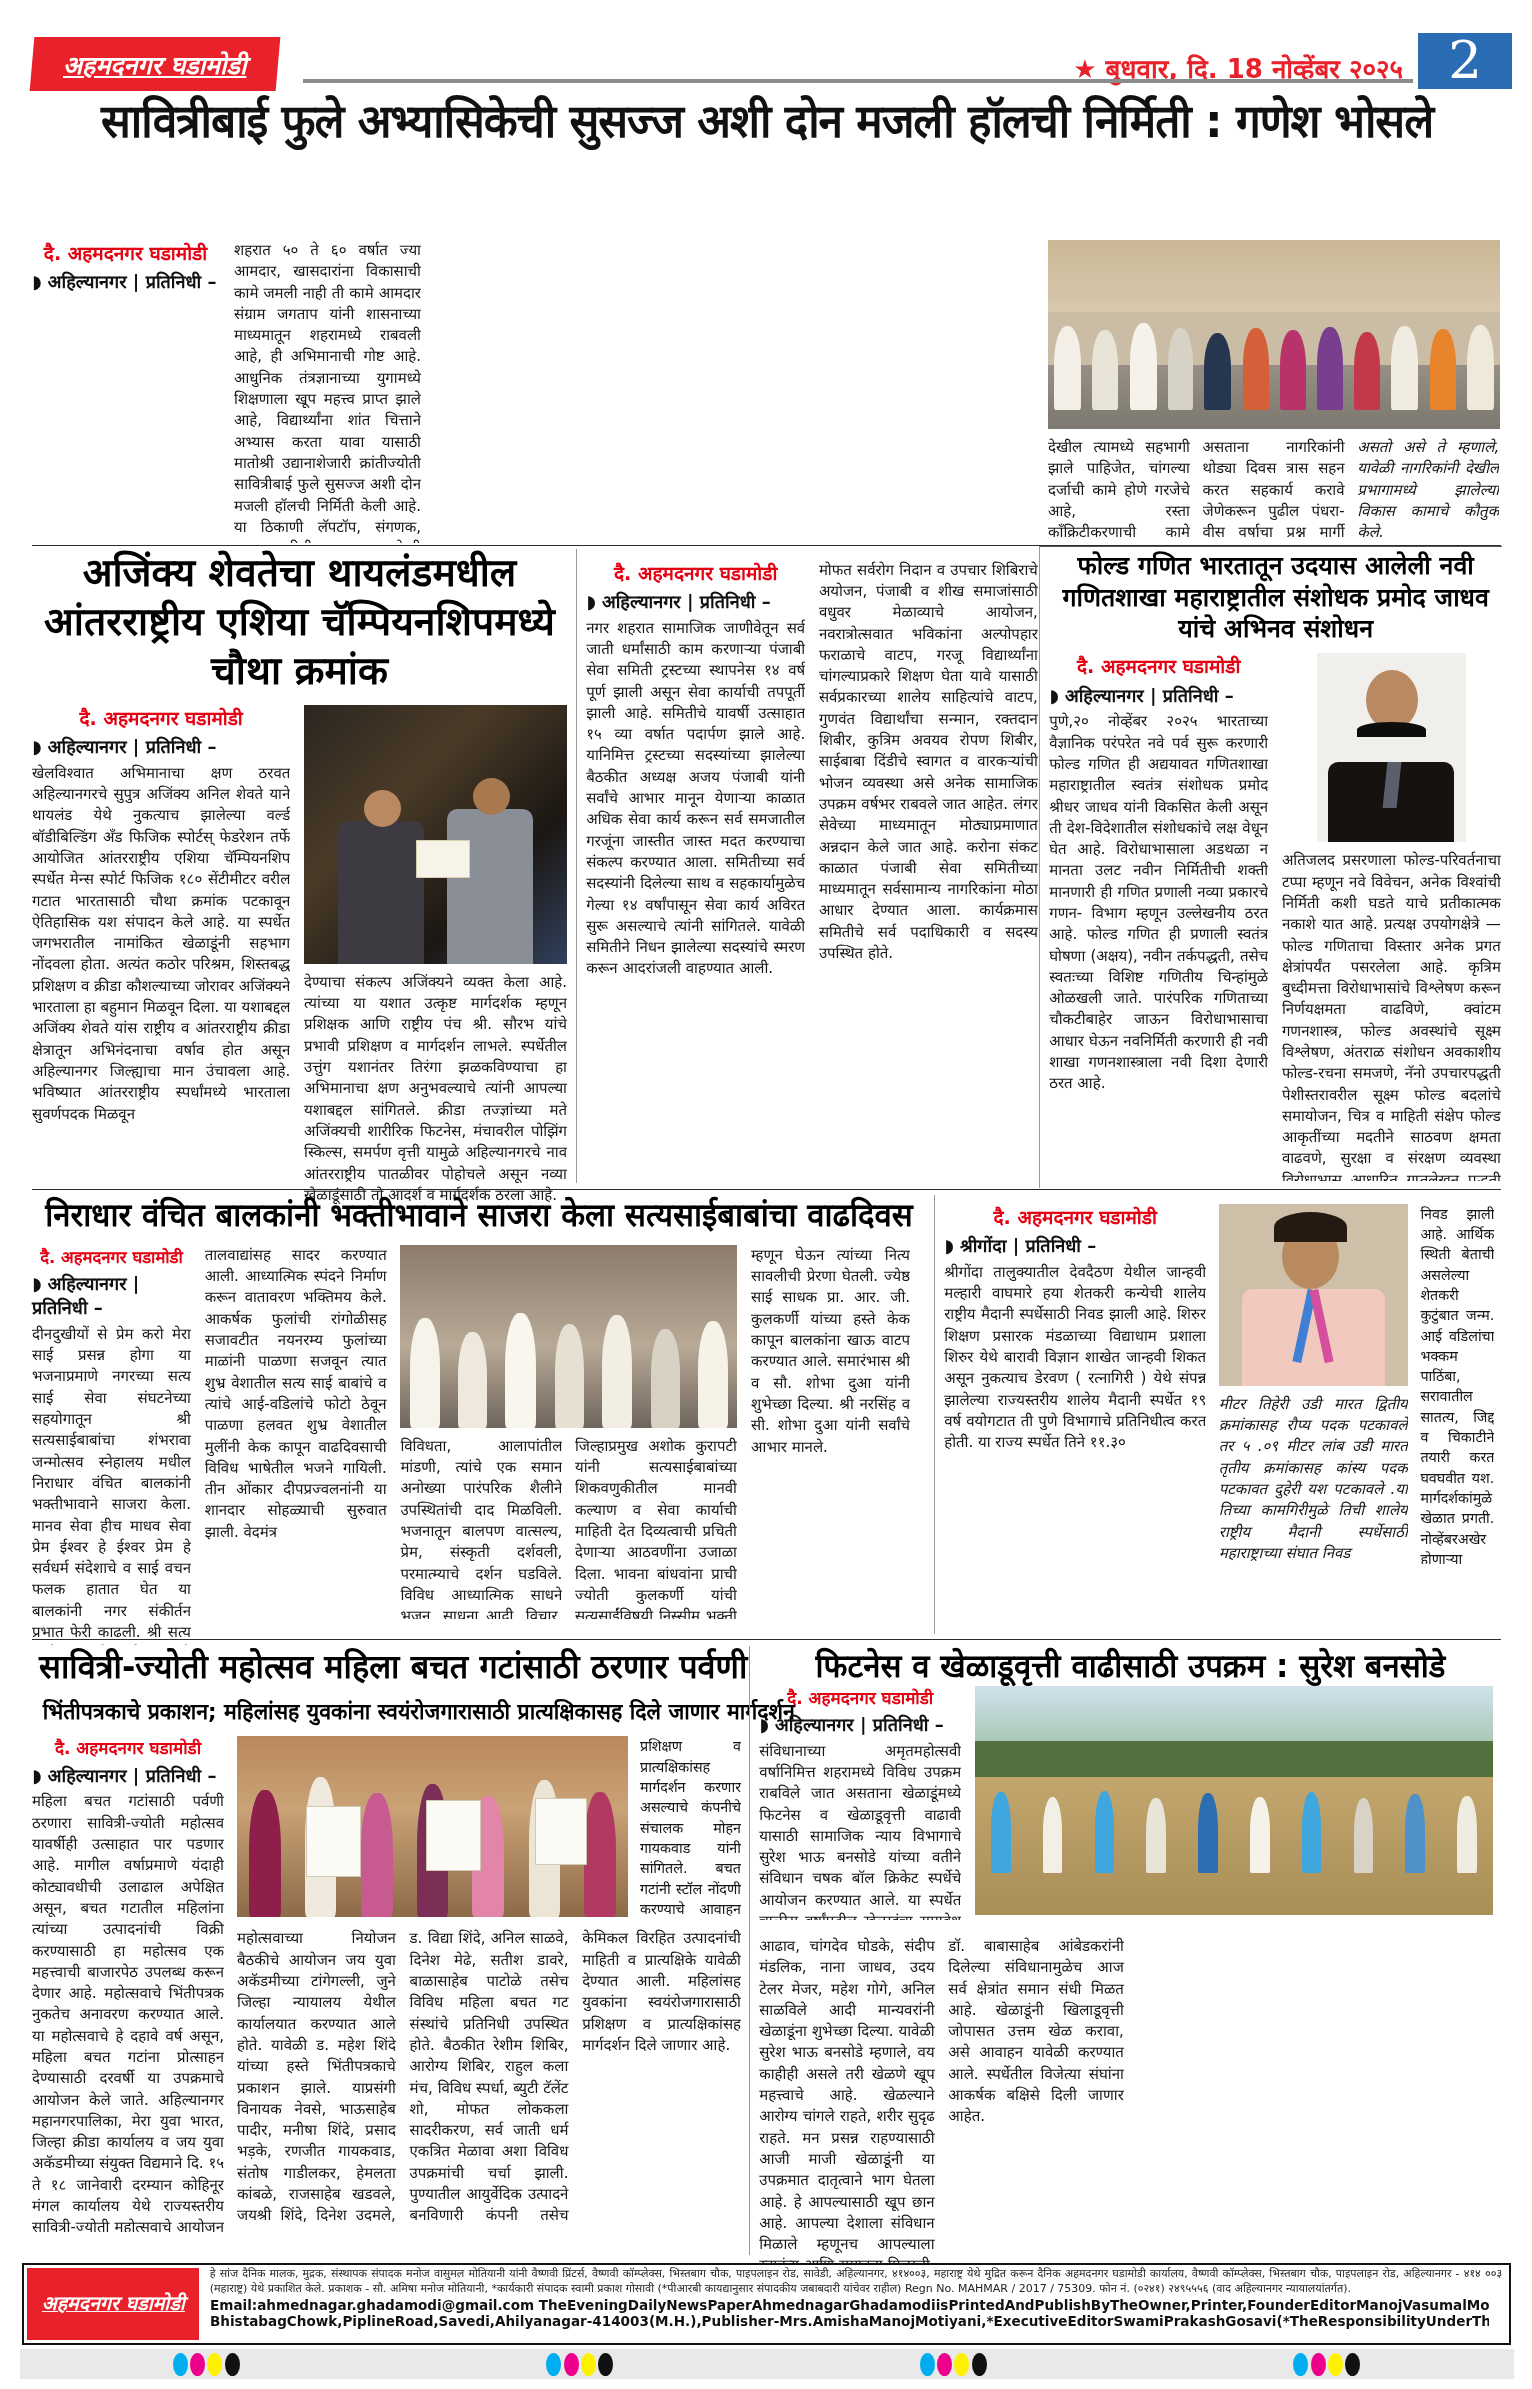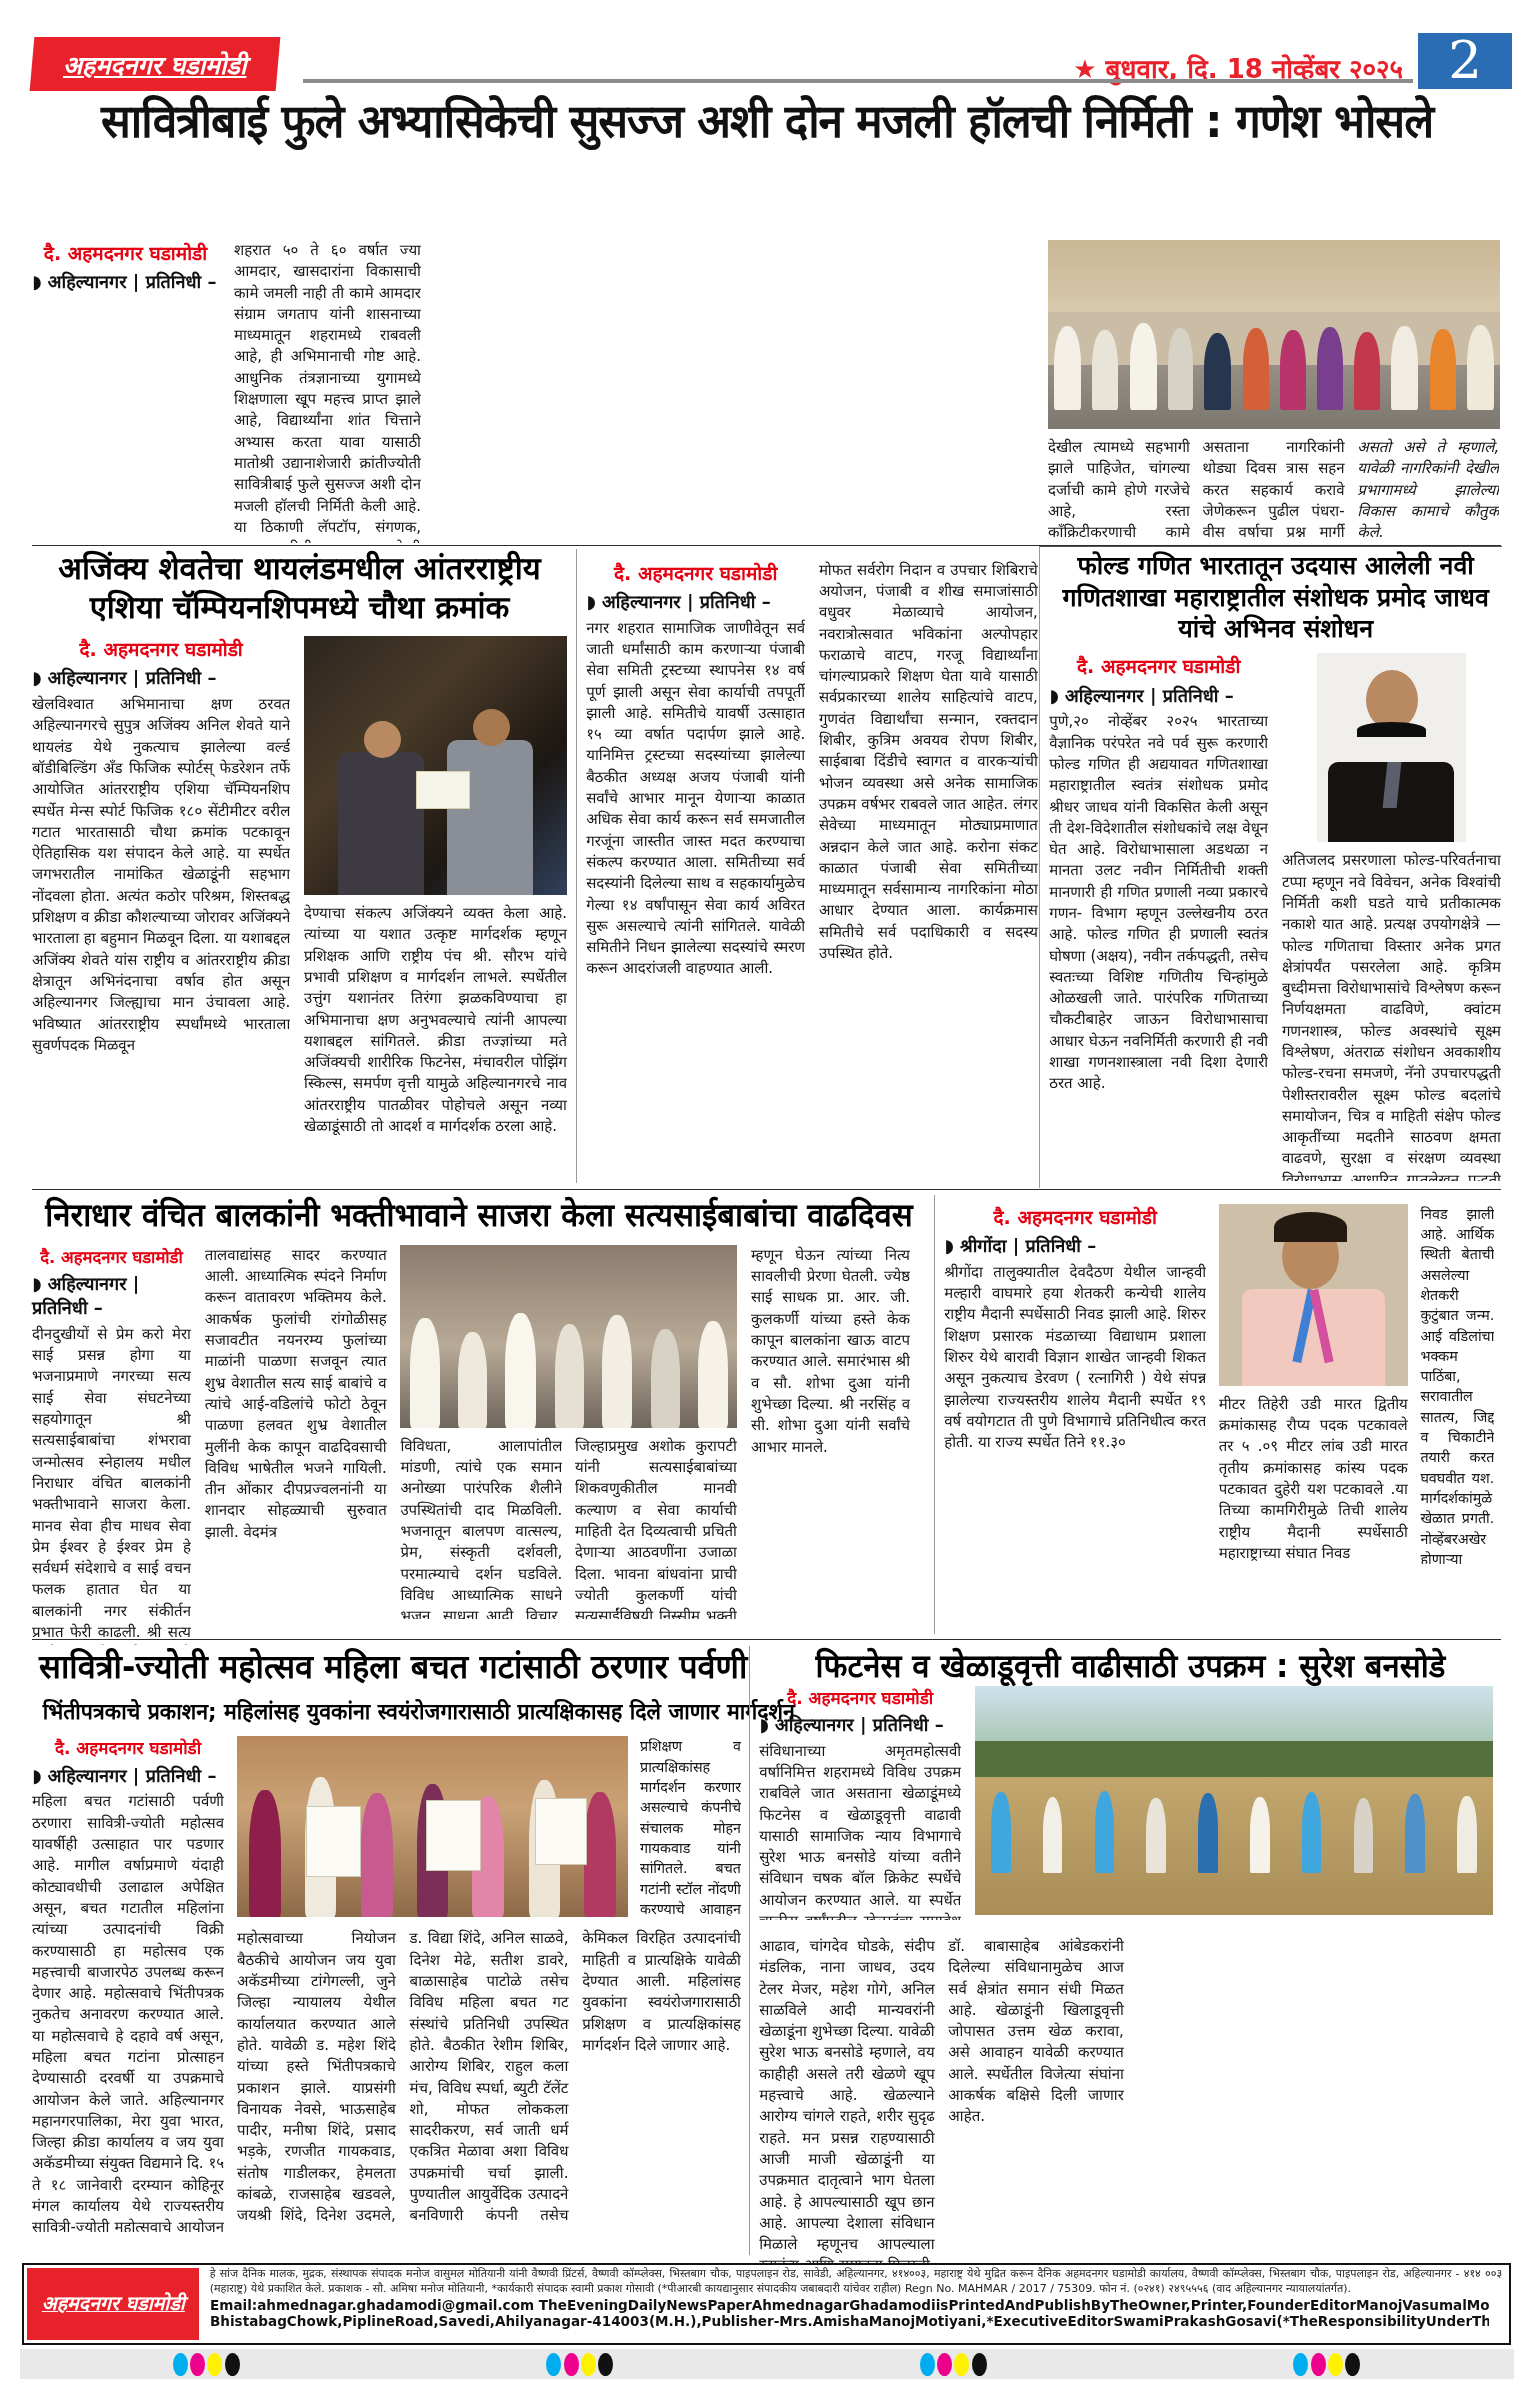--- a/index.html
+++ b/index.html
@@ -87,21 +87,21 @@
         <div class="bt" style="width:142px;height:102px;">देखील त्यामध्ये सहभागी झाले पाहिजेत, चांगल्या दर्जाची कामे होणे गरजेचे आहे, रस्ता काँक्रिटीकरणाची कामे सुरू</div>
         <div class="bt" style="width:142px;height:102px;">असताना नागरिकांनी थोड्या दिवस त्रास सहन करत सहकार्य करावे जेणेकरून पुढील पंधरा-वीस वर्षाचा प्रश्न मार्गी लागणार</div>
         <div class="bt" style="width:142px;height:102px;font-style:italic;">असतो असे ते म्हणाले, यावेळी नागरिकांनी देखील प्रभागामध्ये झालेल्या विकास कामाचे कौतुक केले.</div>
       </div>
     </div>
   </div>
 
   <div class="abs row-rule" style="left:32px;top:545px;width:1469px;height:640px;">
 
     <div style="position:absolute;left:0;top:3.4px;width:535px;height:634px;">
-      <div class="hl" style="font-size:31px;">अजिंक्य शेवतेचा थायलंडमधील आंतरराष्ट्रीय एशिया चॅम्पियनशिपमध्ये चौथा क्रमांक</div>
+      <div class="hl" style="font-size:39px;">अजिंक्य शेवतेचा थायलंडमधील आंतरराष्ट्रीय एशिया चॅम्पियनशिपमध्ये चौथा क्रमांक</div>
       <div style="display:flex;gap:13.7px;margin-top:9.2px;height:537px;">
         <div style="width:259px;">
           <div class="src">दै. अहमदनगर घडामोडी</div>
           <div class="by">◗ अहिल्यानगर | प्रतिनिधी –</div>
           <div class="bt" style="height:470px;">खेलविश्वात अभिमानाचा क्षण ठरवत अहिल्यानगरचे सुपुत्र अजिंक्य अनिल शेवते याने थायलंड येथे नुकत्याच झालेल्या वर्ल्ड बॉडीबिल्डिंग अँड फिजिक स्पोर्टस् फेडरेशन तर्फे आयोजित आंतरराष्ट्रीय एशिया चॅम्पियनशिप स्पर्धेत मेन्स स्पोर्ट फिजिक १८० सेंटीमीटर वरील गटात भारतासाठी चौथा क्रमांक पटकावून ऐतिहासिक यश संपादन केले आहे. या स्पर्धेत जगभरातील नामांकित खेळाडूंनी सहभाग नोंदवला होता. अत्यंत कठोर परिश्रम, शिस्तबद्ध प्रशिक्षण व क्रीडा कौशल्याच्या जोरावर अजिंक्यने भारताला हा बहुमान मिळवून दिला. या यशाबद्दल अजिंक्य शेवते यांस राष्ट्रीय व आंतरराष्ट्रीय क्रीडा क्षेत्रातून अभिनंदनाचा वर्षाव होत असून अहिल्यानगर जिल्ह्याचा मान उंचावला आहे. भविष्यात आंतरराष्ट्रीय स्पर्धांमध्ये भारताला सुवर्णपदक मिळवून</div>
         </div>
         <div style="width:263px;">
           <div class="photo" style="width:263px;height:259px;background:linear-gradient(135deg,#2c2620 0%,#4a3b28 35%,#1c1713 70%,#30405c 100%);">
             <div class="torso" style="left:34px;bottom:0;width:86px;height:143px;background:#3d3a42;"></div>
             <div class="head" style="left:60px;bottom:137px;width:37px;height:37px;"></div>
@@ -186,21 +186,21 @@
           <div class="bt" style="height:298px;">श्रीगोंदा तालुक्यातील देवदैठण येथील जान्हवी मल्हारी वाघमारे हया शेतकरी कन्येची शालेय राष्ट्रीय मैदानी स्पर्धेसाठी निवड झाली आहे. शिरुर शिक्षण प्रसारक मंडळाच्या विद्याधाम प्रशाला शिरुर येथे बारावी विज्ञान शाखेत जान्हवी शिकत असून नुकत्याच डेरवण ( रत्नागिरी ) येथे संपन्न झालेल्या राज्यस्तरीय शालेय मैदानी स्पर्धेत १९ वर्ष वयोगटात ती पुणे विभागाचे प्रतिनिधीत्व करत होती. या राज्य स्पर्धेत तिने ११.३०</div>
         </div>
         <div style="width:189px;">
           <div class="photo" style="width:189px;height:182px;background:#cdbfa8;">
             <div class="head" style="left:63px;top:19.5px;width:57px;height:66px;background:#b9895f;"></div>
             <div style="position:absolute;left:55px;top:8px;width:73px;height:30px;background:#241a12;border-radius:50% 50% 0 0;"></div>
             <div class="torso" style="left:23px;bottom:0;width:143px;height:97px;background:#f2c9bf;"></div>
             <div style="position:absolute;left:81px;bottom:23px;width:9.2px;height:74px;background:#3f7fd4;transform:rotate(12deg);"></div>
             <div style="position:absolute;left:98px;bottom:23px;width:9.2px;height:74px;background:#d44f9e;transform:rotate(-12deg);"></div>
           </div>
-          <div class="bt" style="height:169px;margin-top:8px;">मीटर तिहेरी उडी मारत द्वितीय क्रमांकासह रौप्य पदक पटकावले तर ५ .०९ मीटर लांब उडी मारत तृतीय क्रमांकासह कांस्य पदक पटकावत दुहेरी यश पटकावले .या तिच्या कामगिरीमुळे तिची शालेय राष्ट्रीय मैदानी स्पर्धेसाठी महाराष्ट्राच्या संघात निवड</div>
+          <div class="bt" style="height:169px;margin-top:8px;font-style:italic;">मीटर तिहेरी उडी मारत द्वितीय क्रमांकासह रौप्य पदक पटकावले तर ५ .०९ मीटर लांब उडी मारत तृतीय क्रमांकासह कांस्य पदक पटकावत दुहेरी यश पटकावले .या तिच्या कामगिरीमुळे तिची शालेय राष्ट्रीय मैदानी स्पर्धेसाठी महाराष्ट्राच्या संघात निवड</div>
         </div>
         <div class="bt" style="width:74px;height:360px;font-size:14.3px;">निवड झाली आहे. आर्थिक स्थिती बेताची असलेल्या शेतकरी कुटुंबात जन्म. आई वडिलांचा भक्कम पाठिंबा, सरावातील सातत्य, जिद्द व चिकाटीने तयारी करत घवघवीत यश. मार्गदर्शकांमुळे खेळात प्रगती. नोव्हेंबरअखेर होणाऱ्या राष्ट्रीय स्पर्धेत ती महाराष्ट्राचे प्रतिनिधित्व करणार आहे.</div>
       </div>
     </div>
   </div>
 
   <div class="abs row-rule" style="left:32px;top:1639px;width:1469px;height:618px;">
 
     <div style="position:absolute;left:0;top:5.7px;width:709px;height:609px;">
       <div class="hl" style="font-size:33px;white-space:nowrap;transform:scaleX(0.98);">सावित्री-ज्योती महोत्सव महिला बचत गटांसाठी ठरणार पर्वणी</div>

